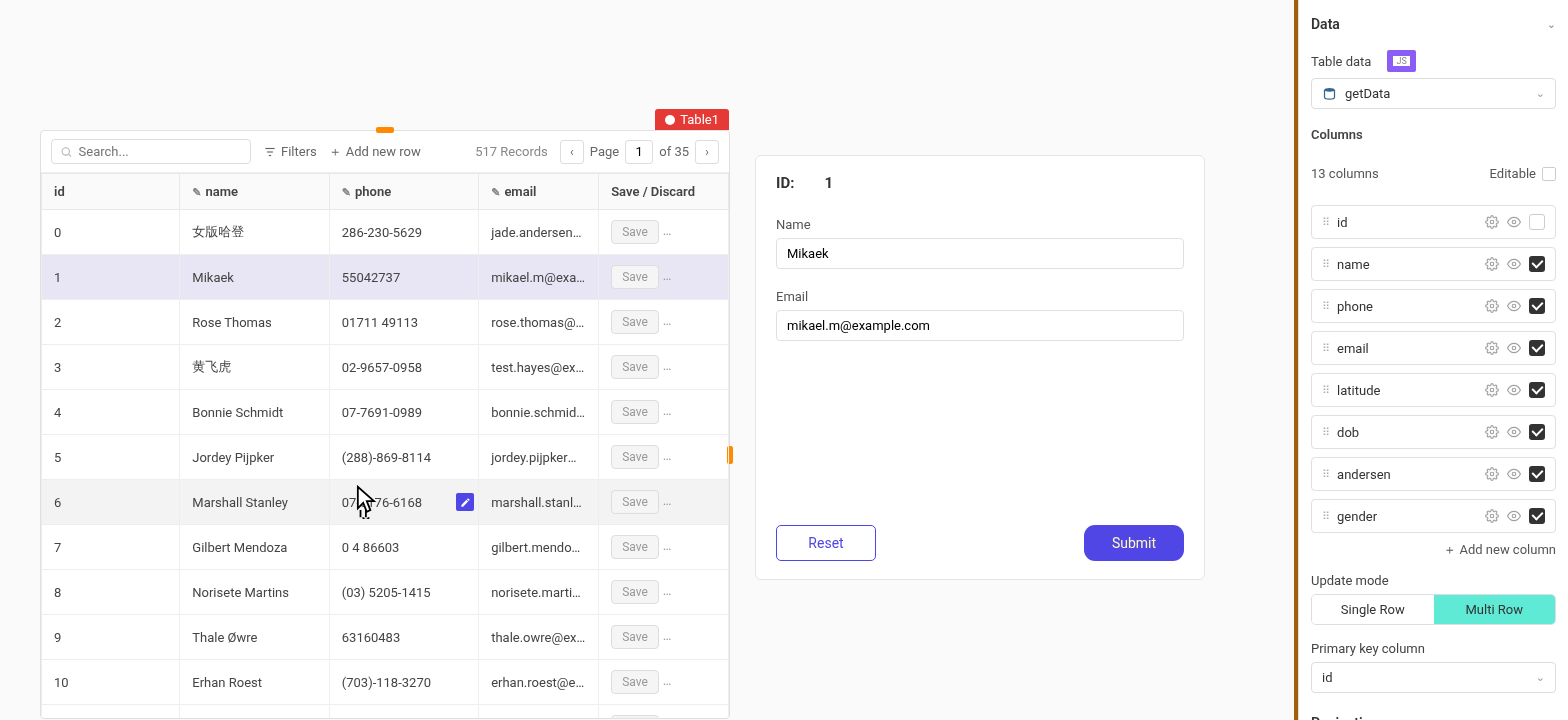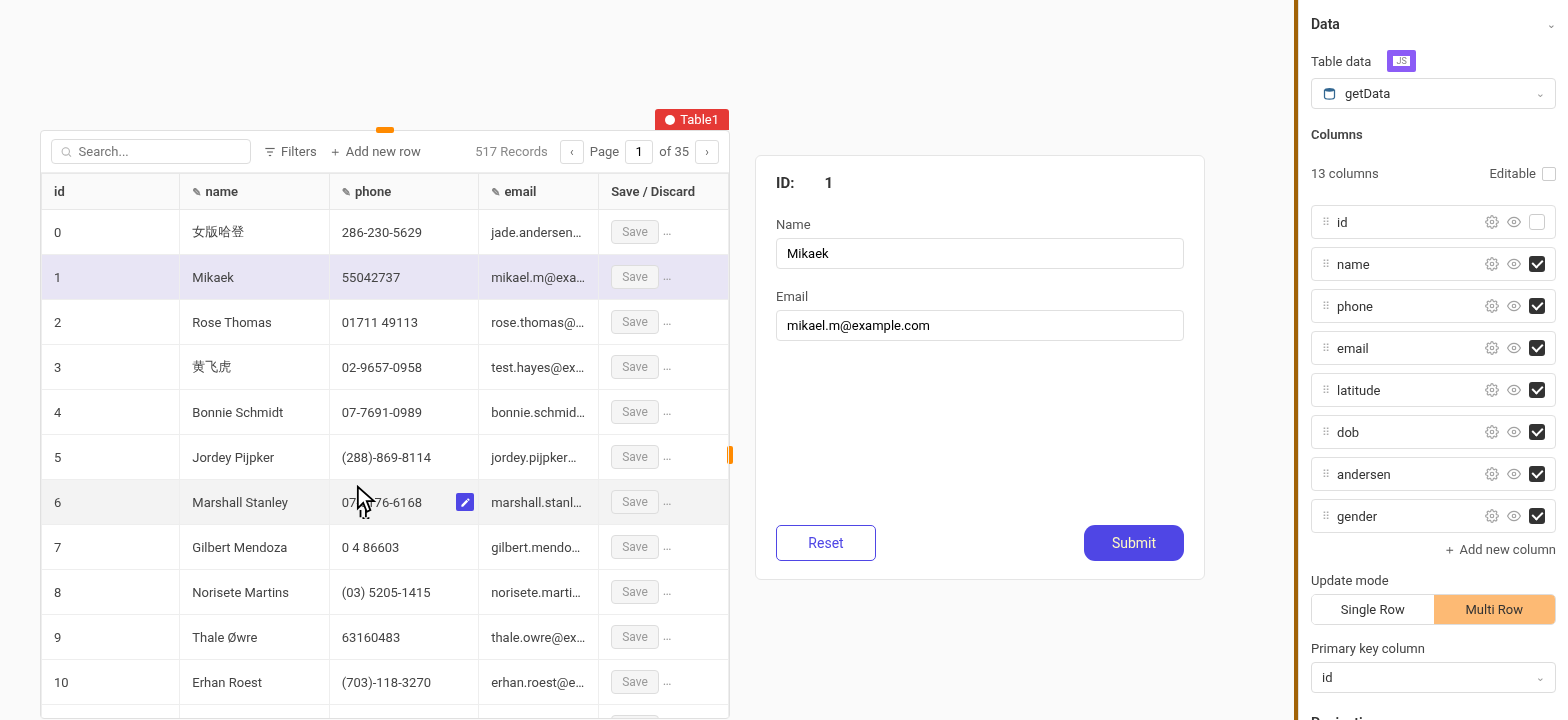--- a/index.html
+++ b/index.html
@@ -70,21 +70,21 @@
 .drag-dots { opacity: .4; font-size: 11px; letter-spacing: -1px; }
 .col-item .spacer { margin-left: auto; }
 .icon-sm { width: 14px; height: 14px; opacity: .55; cursor: pointer; }
 .check-on { width: 16px; height: 16px; background: #333; border-radius: 3px; display: flex; align-items: center; justify-content: center; }
 .check-on::after { content: ""; width: 5px; height: 8px; border: solid #fff; border-width: 0 2px 2px 0; transform: rotate(45deg) translate(-1px,-1px); }
 .check-off { width: 16px; height: 16px; border: 1px solid #ccc; border-radius: 3px; }
 .add-col { text-align: right; font-size: 13px; color: #555; cursor: pointer; margin: 6px 0 14px; }
 .seg { display: flex; border: 1px solid #ddd; border-radius: 5px; overflow: hidden; margin-top: 6px; }
 .seg-item { flex: 1; text-align: center; padding: 7px 0; font-size: 13px; cursor: pointer; }
 .seg-item.inactive { background: #fff; }
-.seg-item.active { background: #fdba74; }
+.seg-item.active { background: #5eead4; }
 .chev-down { font-size: 11px; opacity: .6; }
 </style>
 </head>
 <body>
 
 <div class="canvas">
 
   <div class="table-widget">
     <div class="grip-top"></div>
     <div class="grip-right"></div>

